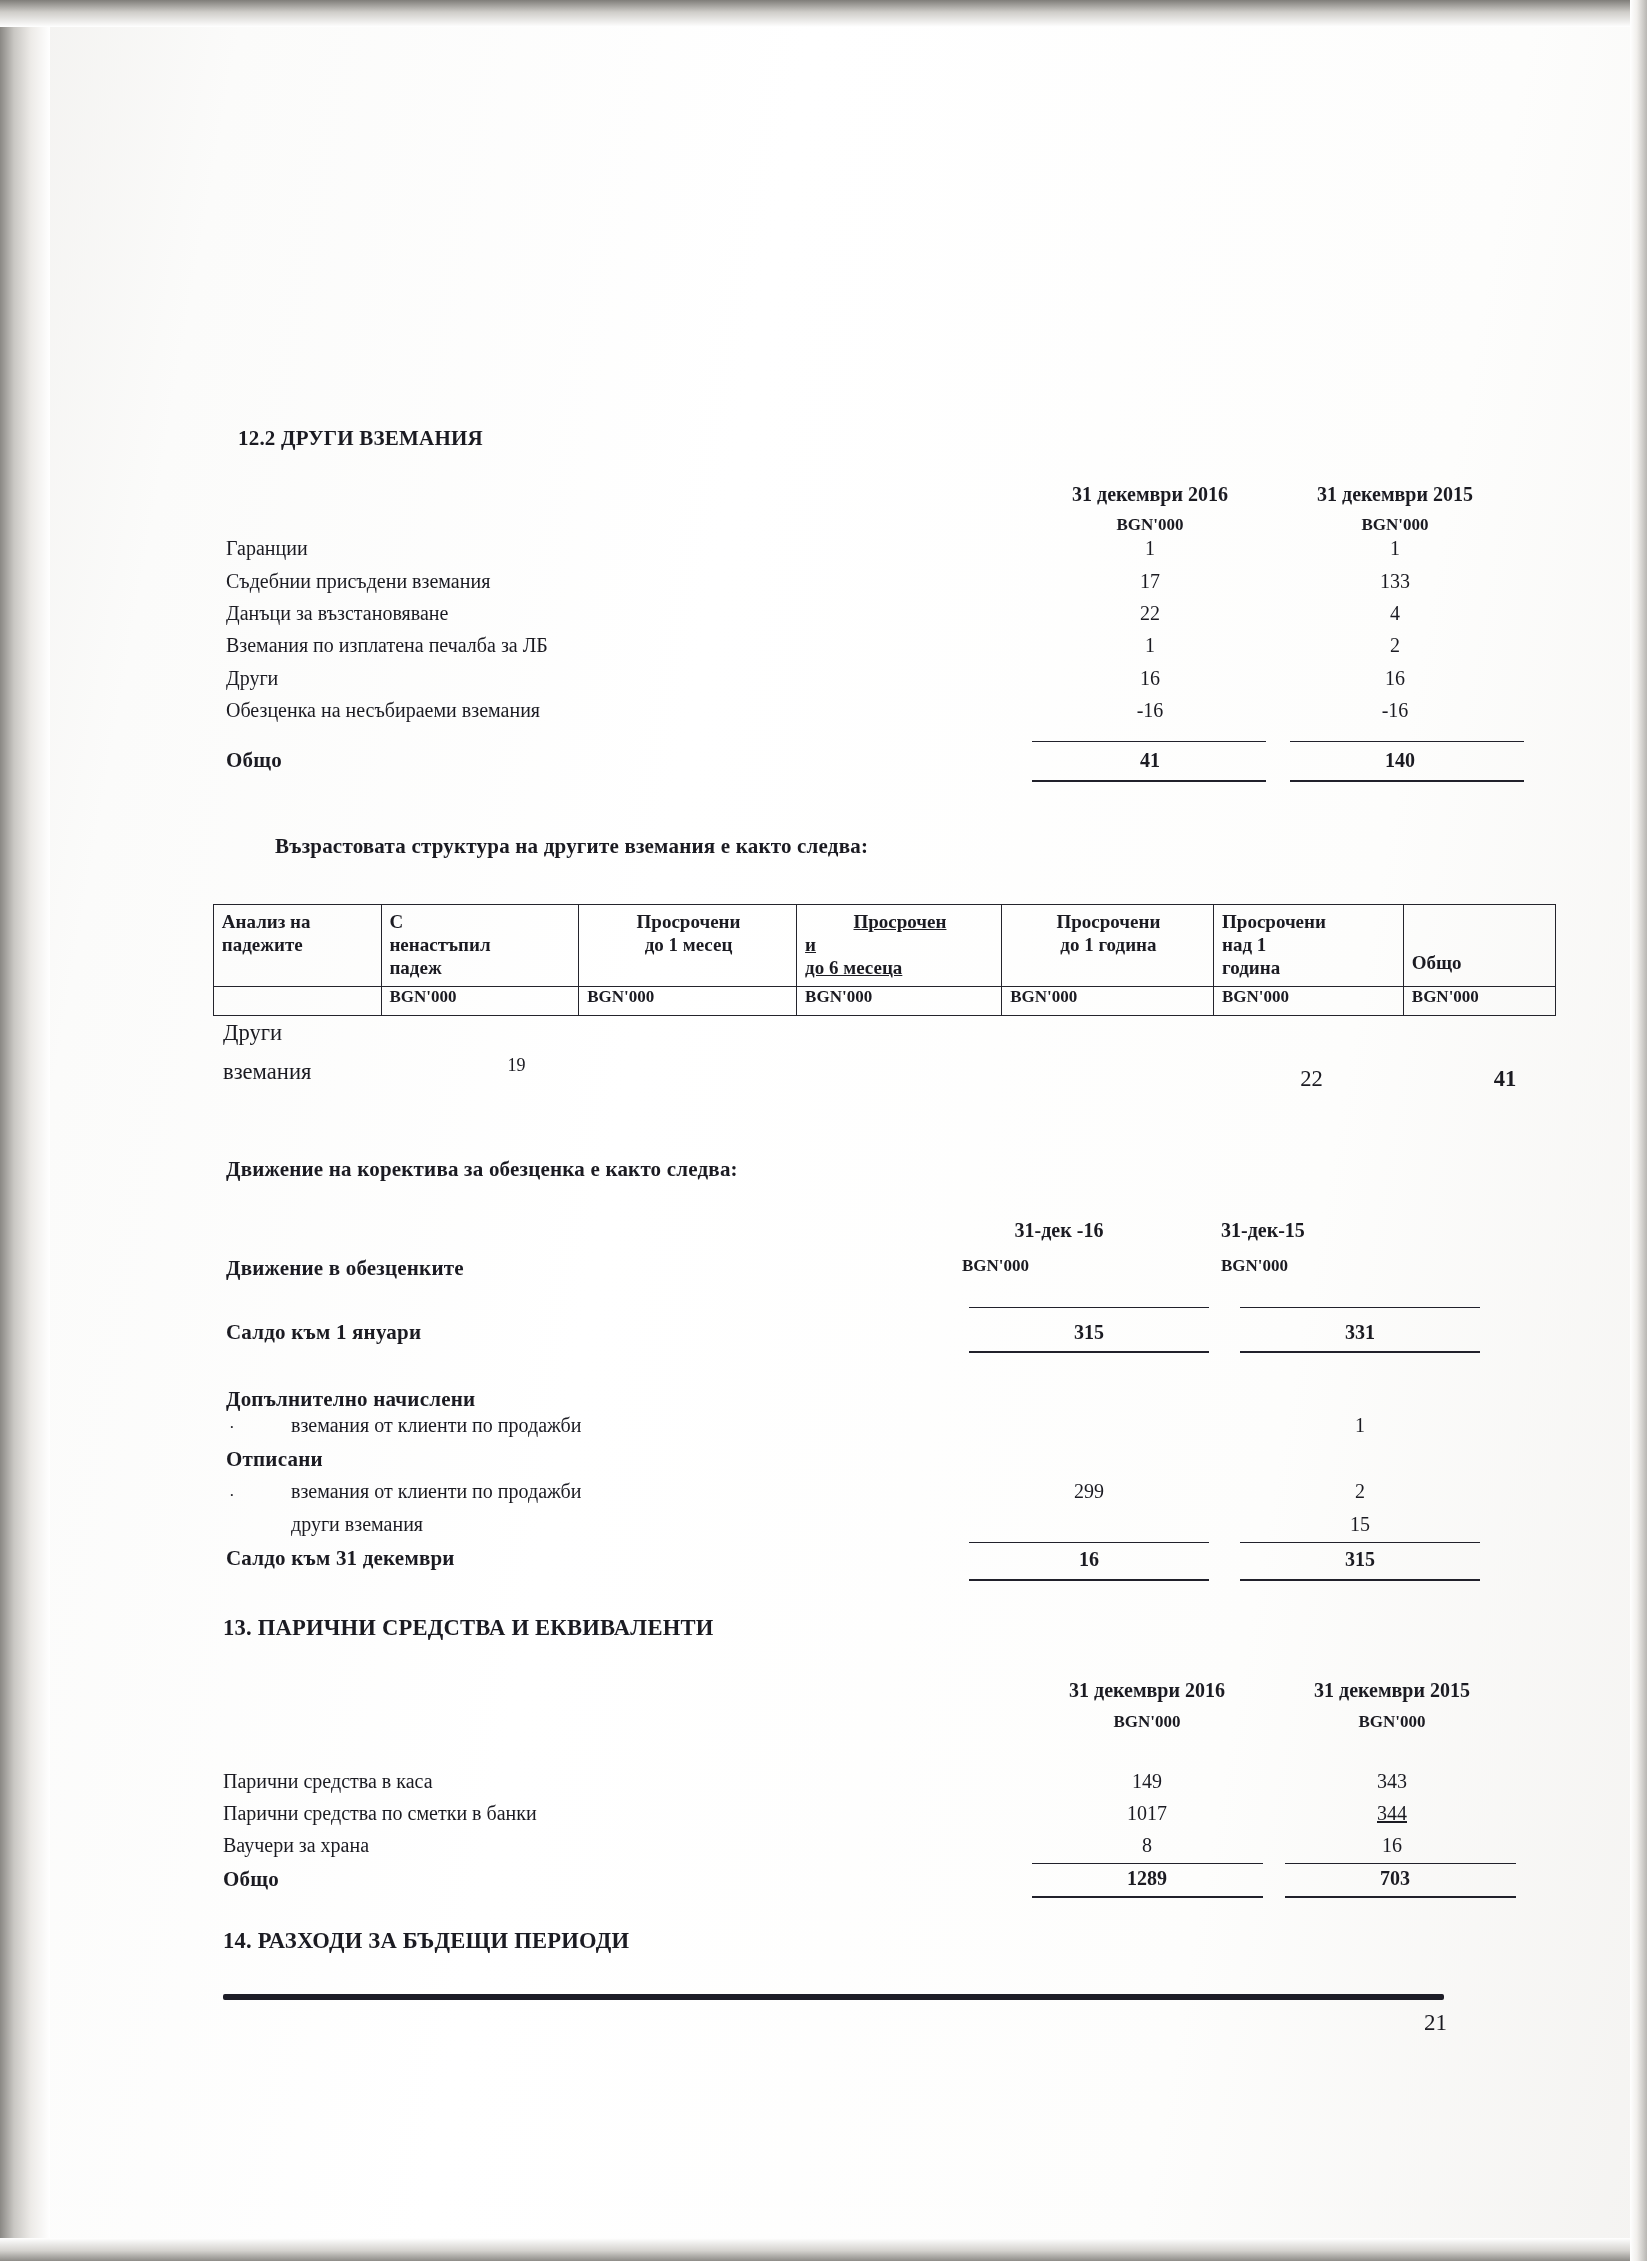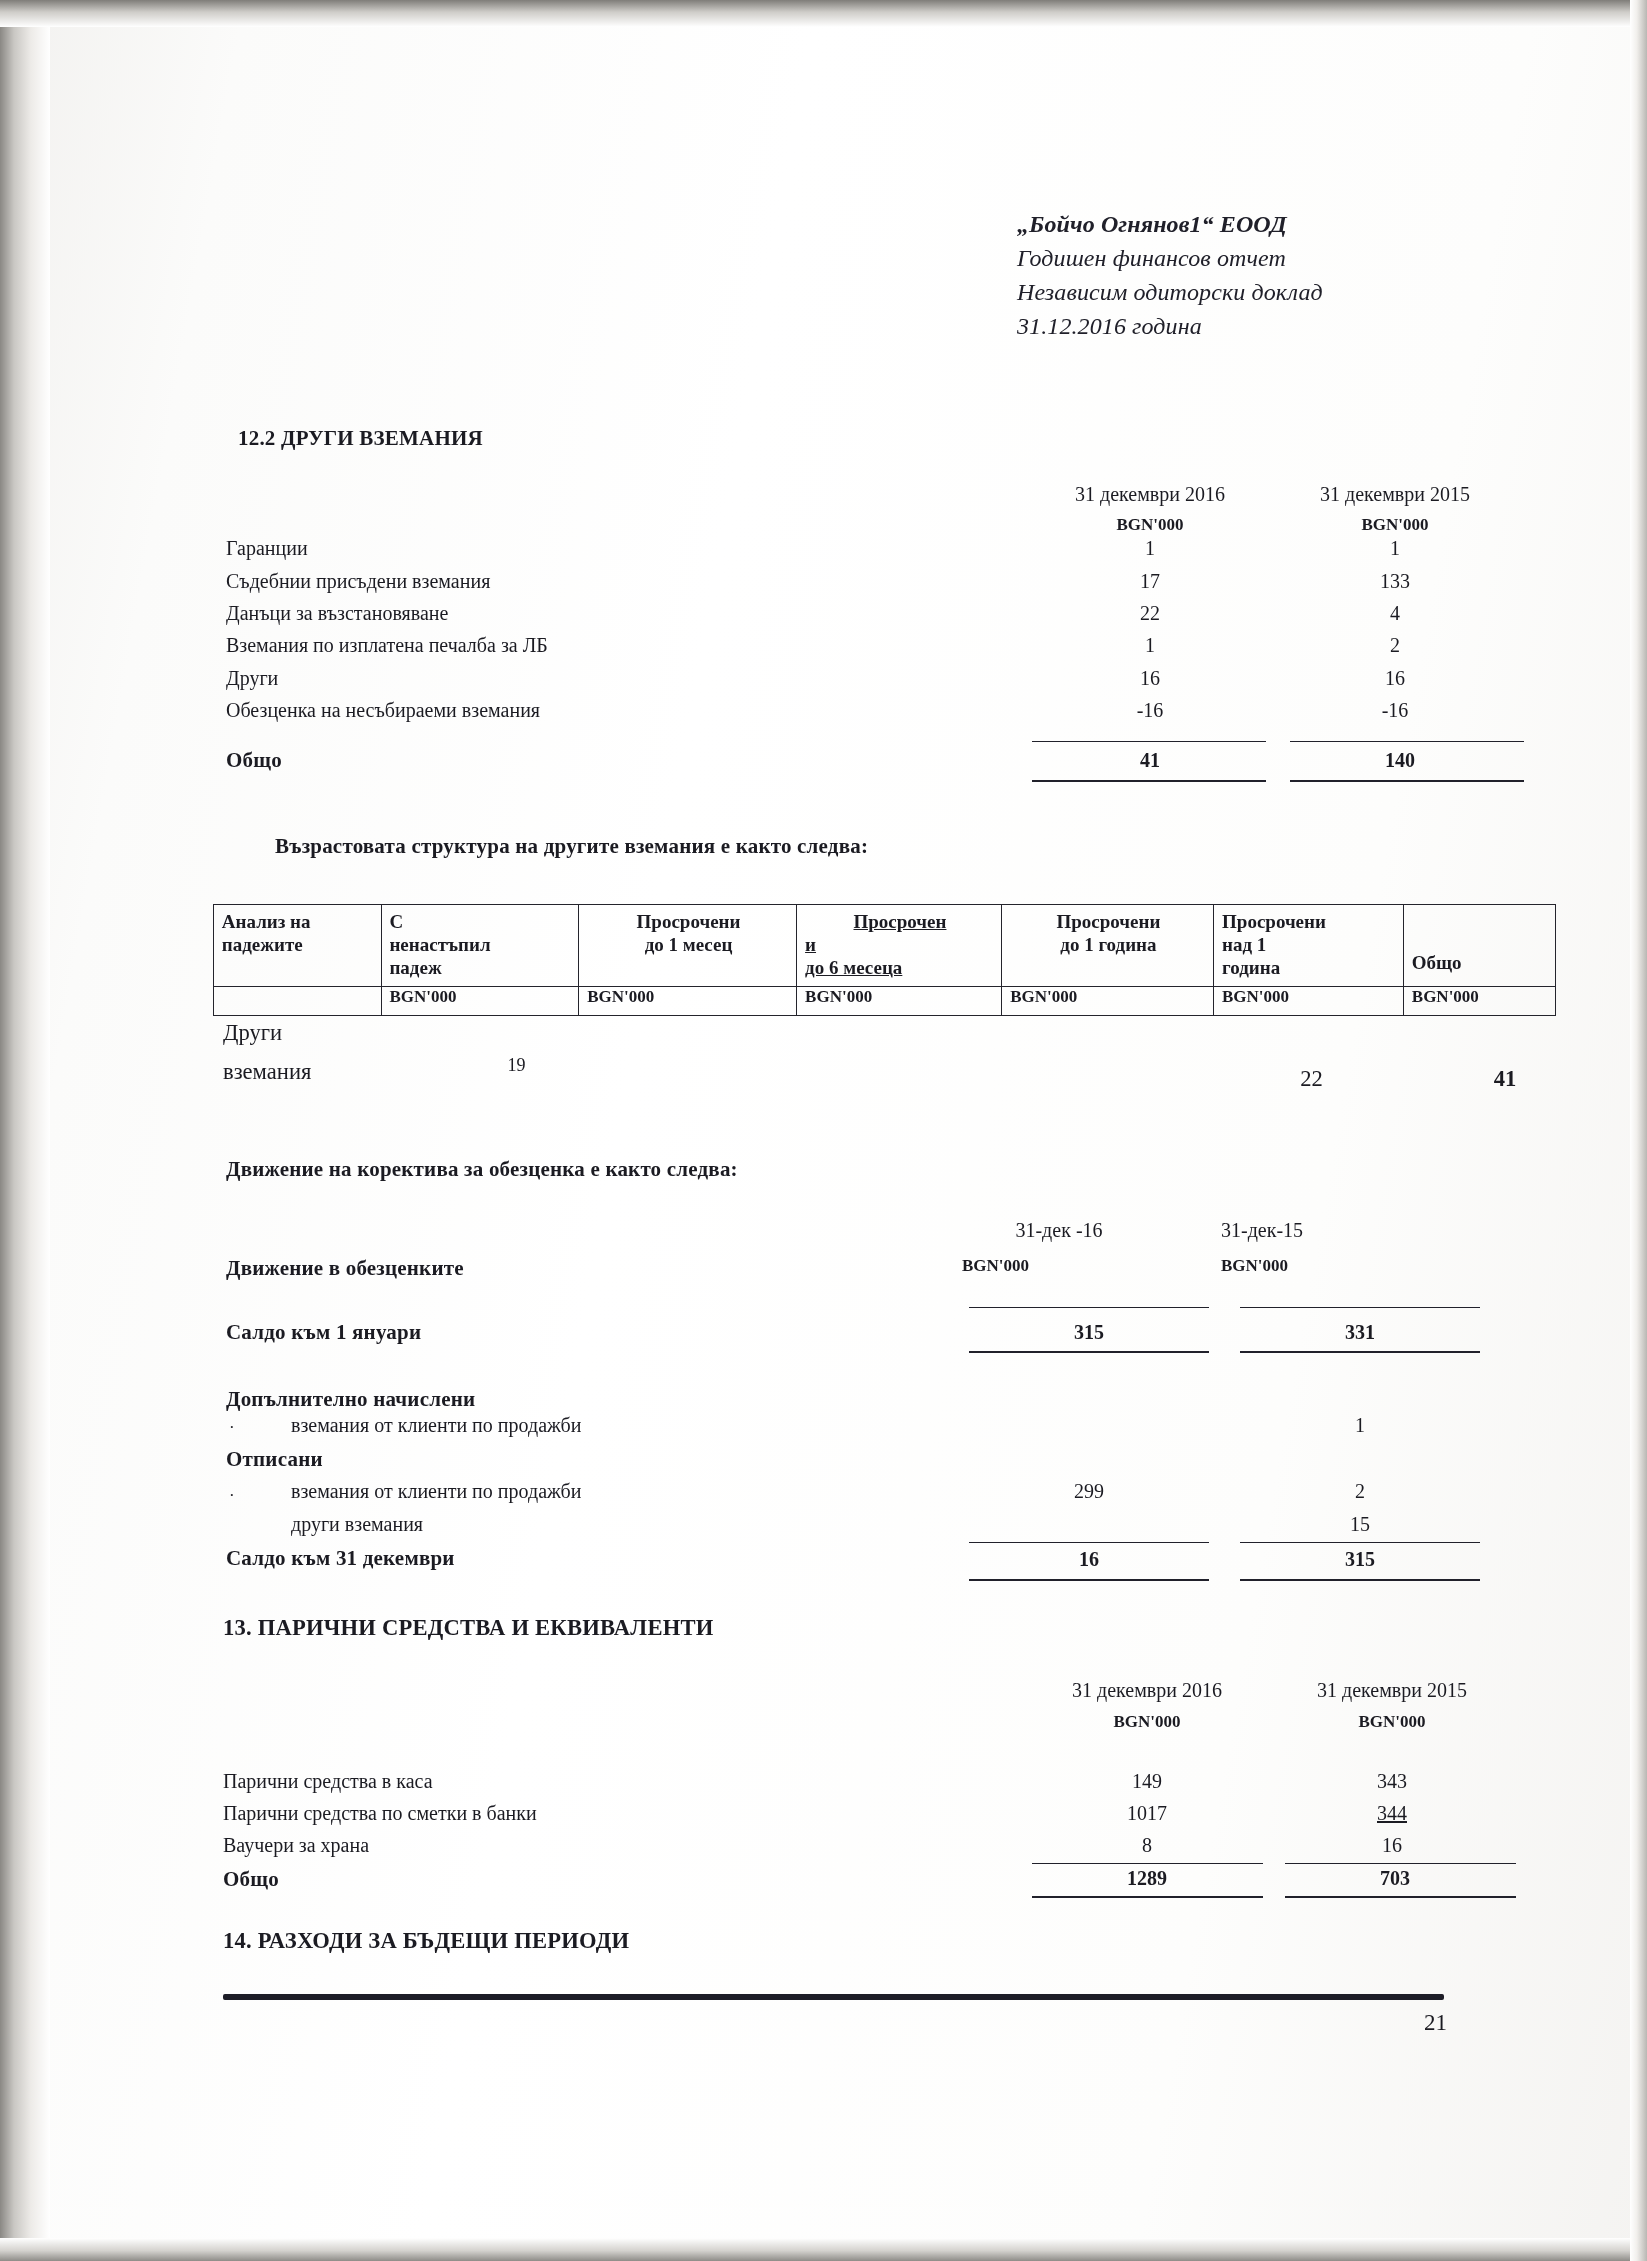--- a/index.html
+++ b/index.html
@@ -63,21 +63,21 @@
     letter-spacing: 0.1px;
   }
   .hdr .bold { font-weight: bold; font-style: italic; }
 
   .section-title {
     font-weight: bold;
     font-size: 21px;
     letter-spacing: 0.2px;
   }
   .col-head {
-    font-weight: normal;
+    font-weight: bold;
     font-size: 20px;
     text-align: center;
   }
   .col-sub {
     font-weight: bold;
     font-size: 17px;
     text-align: center;
   }
   .row-label {
     font-size: 20px;
@@ -132,26 +132,20 @@
 
 <div class="page">
   <div class="paper-tint"></div>
   <div class="edge-left"></div>
   <div class="edge-top"></div>
   <div class="edge-bottom"></div>
   <div class="edge-right"></div>
 
   <div class="content">
 
-    <div class="abs hdr">
-      <div class="bold">„Бойчо Огнянов1“ ЕООД</div>
-      <div>Годишен финансов отчет</div>
-      <div>Независим одиторски доклад</div>
-      <div>31.12.2016 година</div>
-    </div>
 
     <div class="abs section-title" style="left:238px; top:426px;">12.2 ДРУГИ ВЗЕМАНИЯ</div>
 
     <div class="abs col-head" style="left:1040px; top:483px; width:220px;">31 декември 2016</div>
     <div class="abs col-sub" style="left:1040px; top:515px; width:220px;">BGN'000</div>
 
     <div class="abs col-head" style="left:1285px; top:483px; width:220px;">31 декември 2015</div>
     <div class="abs col-sub" style="left:1285px; top:515px; width:220px;">BGN'000</div>
 
     <div class="abs row-label" style="left:226px; top:537px;">Гаранции</div>

